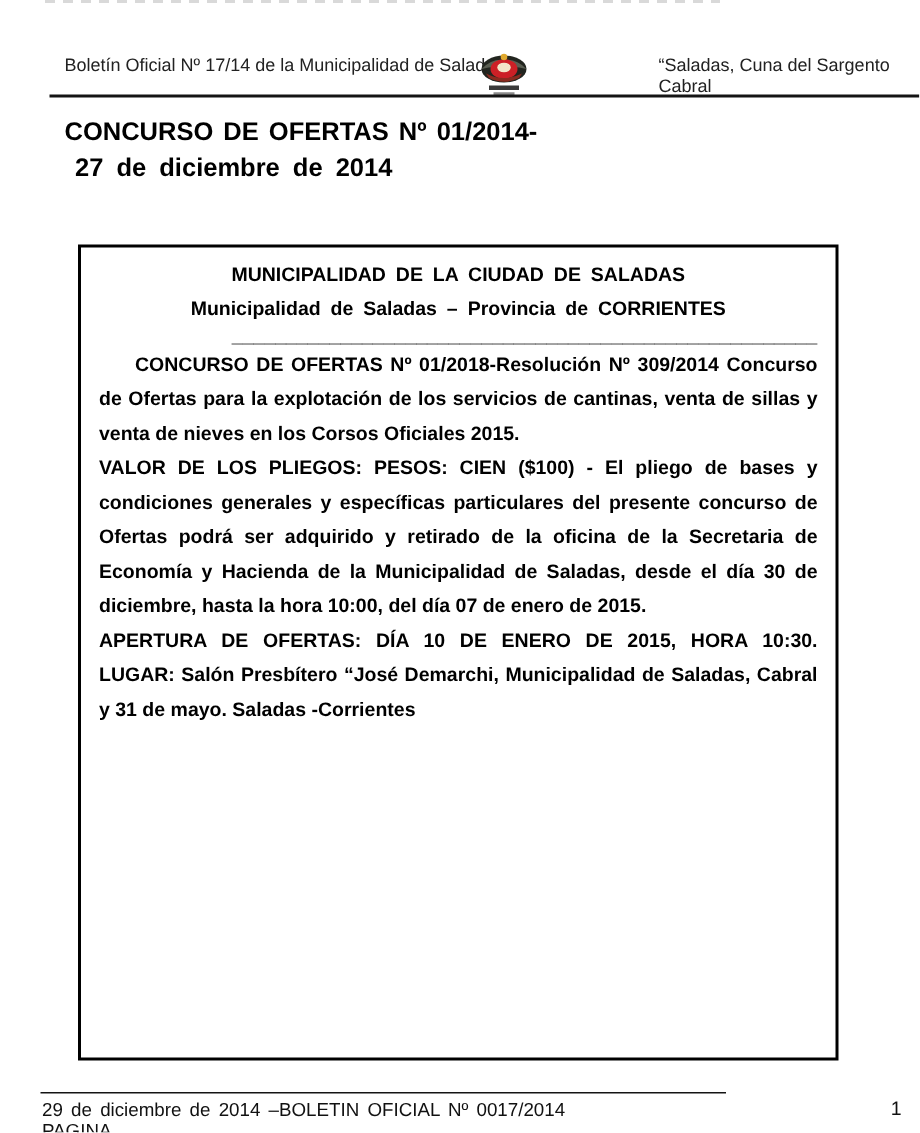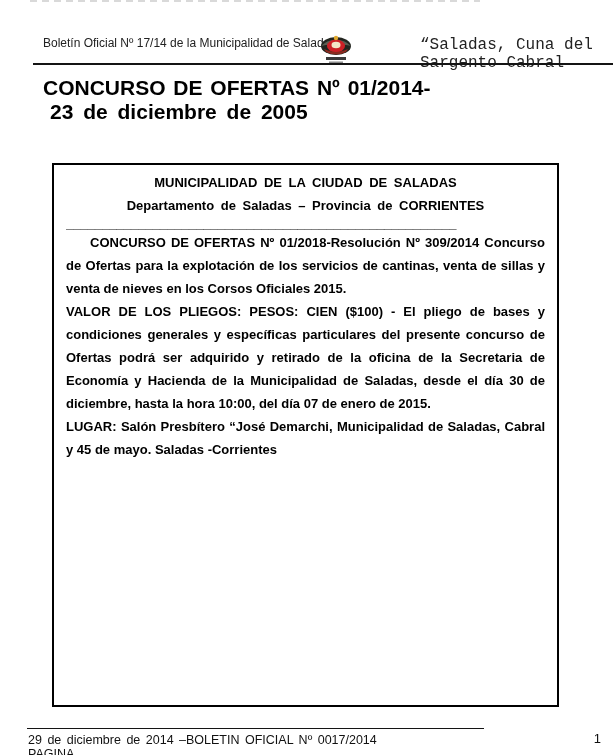--- a/index.html
+++ b/index.html
@@ -11,36 +11,36 @@
     color:#000;
     overflow:hidden;
   }
   .top-scan-line{
     position:absolute;left:30px;top:0;width:450px;height:2px;
     background:repeating-linear-gradient(90deg,#d9d9d9 0 7px,transparent 7px 12px);
   }
   
   .header-left{position:absolute;left:43px;top:36px;font-size:12px;color:#222;}
   .logo{position:absolute;left:318px;top:33px;width:36px;height:34px;}
-  .header-right{position:absolute;left:420px;top:36px;font-size:16px;color:#222;font-family:Liberation Mono, monospace;}
+  .header-right{position:absolute;left:439px;top:36px;font-size:12px;color:#222;}
   .header-rule{position:absolute;left:33px;top:63px;width:580px;border-top:2px solid #141414;}
   
-  .title-block{position:absolute;left:43px;top:76px;font-size:21px;font-weight:bold;line-height:24px;}
+  .title-block{position:absolute;left:43px;top:76px;font-size:17px;font-weight:bold;line-height:24px;}
   .title-l1{word-spacing:2px;}
   .title-l2,.title-l3{padding-left:7px;word-spacing:4px;}
   
   .notice-box{
     position:absolute;left:52px;top:163px;width:507px;height:544px;
     border:2px solid #000;box-sizing:border-box;
     padding:6px 12px 0 12px;
     font-size:13px;font-weight:bold;line-height:23px;
   }
   .center-heading{text-align:center;word-spacing:3px;white-space:nowrap;}
   .separator{
-    text-align:left;white-space:nowrap;overflow:hidden;
+    text-align:right;white-space:nowrap;overflow:hidden;
     line-height:14px;height:14px;font-weight:bold;
   }
   .notice-box p{margin:0;text-align:justify;}
   .p-concurso{margin-top:4px;text-indent:24px;}
   .p-valor{margin-top:6px;}
   .p-cierre{margin-top:8px;}
   .p-apertura{margin-top:10px;text-align-last:justify;}
   .p-lugar{margin-top:12px;}
   
   .footer-rule{position:absolute;left:27px;top:728px;width:457px;border-top:1.5px solid #141414;}
@@ -70,38 +70,39 @@
       <rect x="11" y="28.5" width="14" height="2.2" fill="#8a8a8a"></rect>
     </svg>
   </div>
 
   <div class="header-right">“Saladas, Cuna del Sargento Cabral</div>
 
   <div class="header-rule"></div>
 
   <div class="title-block">
     <div class="title-l1">CONCURSO DE OFERTAS Nº 01/2014-</div>
-    <div class="title-l3">23 de diciembre de 2005</div>
+    <div class="title-l3">27 de diciembre de 2014</div>
   </div>
 
   <div class="notice-box">
     <div class="center-heading">MUNICIPALIDAD DE LA CIUDAD DE SALADAS</div>
-    <div class="center-heading">Departamento de Saladas – Provincia de CORRIENTES</div>
+    <div class="center-heading">Municipalidad de Saladas – Provincia de CORRIENTES</div>
 
     <div class="separator">______________________________________________________</div>
 
 
 
     <p class="p-concurso">CONCURSO DE OFERTAS Nº 01/2018-Resolución Nº 309/2014 Concurso de Ofertas para la explotación de los servicios de cantinas, venta de sillas y venta de nieves en los Corsos Oficiales 2015.</p>
 
     <p class="p-valor">VALOR DE LOS PLIEGOS: PESOS: CIEN ($100) - El pliego de bases y condiciones generales y específicas particulares del presente concurso de Ofertas podrá ser adquirido y retirado de la oficina de la Secretaria de Economía y Hacienda de la Municipalidad de Saladas, desde el día 30 de diciembre, hasta la hora 10:00, del día 07 de enero de 2015.</p>
 
 
+    <p class="p-apertura">APERTURA DE OFERTAS: DÍA 10 DE ENERO DE 2015, HORA 10:30.</p>
 
-    <p class="p-lugar">LUGAR: Salón Presbítero “José Demarchi, Municipalidad de Saladas, Cabral y 45 de mayo. Saladas -Corrientes</p>
+    <p class="p-lugar">LUGAR: Salón Presbítero “José Demarchi, Municipalidad de Saladas, Cabral y 31 de mayo. Saladas -Corrientes</p>
   </div>
 
   <div class="footer-rule"></div>
   <div class="footer-text">
     <span class="footer-date">29 de diciembre de 2014 –BOLETIN OFICIAL Nº 0017/2014</span>
     <span class="footer-pagina">PAGINA</span>
   </div>
   <div class="footer-page-number">1</div>
 
 </div>

